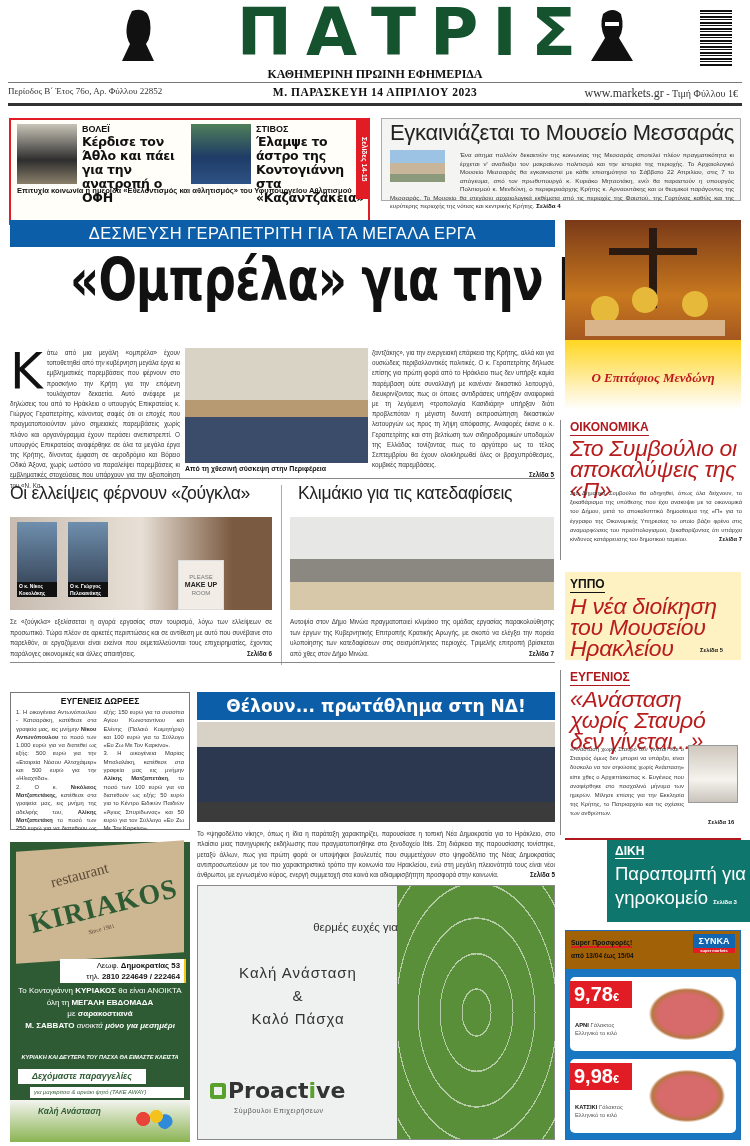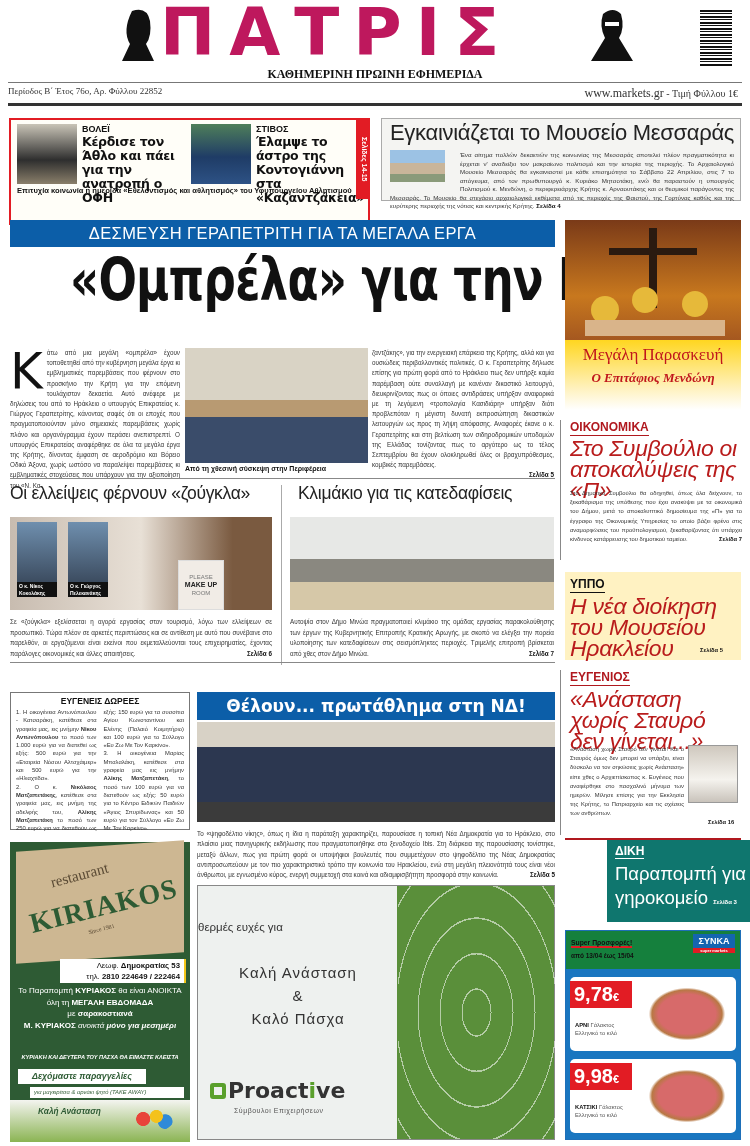--- a/index.html
+++ b/index.html
@@ -1,22 +1,22 @@
 <!DOCTYPE html>
 <html><head>
 <meta charset="utf-8">
 <style>
   * { box-sizing: border-box; margin: 0; padding: 0; }
   html, body { width: 750px; height: 1146px; background: #fff; overflow: hidden; }
   body { font-family: "Liberation Sans", sans-serif; color: #222; position: relative; }
 
   
   .portrait { position: absolute; top: 6px; width: 55px; height: 60px; }
-  .logo { position: absolute; left: 160px; top: 2px; width: 430px; height: 62px; text-align: left;
-          font-family: "DejaVu Sans", sans-serif; font-weight: 900; font-size: 66px; letter-spacing: 14px; line-height: 62px; color: #be185d; }
+  .logo { position: absolute; left: 160px; top: 2px; width: 430px; height: 62px; text-align: right;
+          font-family: "DejaVu Sans", sans-serif; font-weight: 900; font-size: 66px; letter-spacing: 14px; line-height: 62px; color: #14532d; }
   .tagline { position: absolute; left: 0; width: 750px; top: 67px; text-align: center;
              font-family: "Liberation Serif", serif; font-weight: bold; font-size: 12px; color: #111; }
   .barcode { position: absolute; left: 700px; top: 10px; width: 32px; height: 56px;
              background: repeating-linear-gradient(to bottom, #111 0 2px, #fff 2px 3px, #111 3px 4px, #fff 4px 6px); }
   .rule1 { position: absolute; left: 8px; right: 8px; top: 82px; height: 1px; background: #777; }
   .infoline { position: absolute; left: 8px; right: 8px; top: 86px; height: 16px; font-family: "Liberation Serif", serif; font-size: 9px; color: #333; }
   .infoline .c { position: absolute; left: 0; right: 0; text-align: center; font-weight: bold; font-size: 11.5px; color: #111; letter-spacing: 0.5px; }
   .infoline .r { position: absolute; right: 4px; font-size: 10px; }
   .infoline .r b { font-weight: normal; font-size: 12px; }
   .rule2 { position: absolute; left: 8px; right: 8px; top: 103px; height: 3px; background: #333; }
@@ -88,21 +88,21 @@
   .yppo { position: absolute; left: 565px; top: 572px; width: 176px; height: 88px; background: #fff2c2; }
   .eug-photo { position: absolute; left: 688px; top: 745px; width: 50px; height: 58px; background: linear-gradient(#cfc8be, #f5f3ee 60%, #c9c3bb); border: 1px solid #999; }
   .red-rule { position: absolute; left: 565px; top: 838px; width: 176px; height: 2px; background: #b0181e; }
   .diki { position: absolute; left: 565px; top: 840px; width: 204px; height: 82px; background: #0f766e; color: #fff; margin-left: 42px; }
   .diki .c { position: absolute; left: 8px; top: 4px; font-weight: bold; font-size: 12px; border-bottom: 1px solid #fff; }
   .diki .h { position: absolute; left: 8px; top: 22px; width: 168px; font-size: 18.5px; line-height: 24px; }
   .diki .p { font-size: 6px; font-weight: bold; }
 
   
   .synka { position: absolute; left: 565px; top: 930px; width: 176px; height: 210px; border: 1px solid #1e6fb8; background: #1976c0; }
-  .synka .top { position: absolute; left: 0; top: 0; width: 174px; height: 38px; background: #15803d; }
+  .synka .top { position: absolute; left: 0; top: 0; width: 174px; height: 38px; background: #a16207; }
   .synka .s1 { position: absolute; left: 5px; top: 8px; font-weight: bold; font-size: 6.8px; color: #111; border-bottom: 2px solid #e21c24; }
   .synka .s2 { position: absolute; left: 5px; top: 21px; font-weight: bold; font-size: 6.5px; color: #111; }
   .synka .logo2 { position: absolute; right: 5px; top: 3px; width: 42px; height: 19px; background: #1465b0; color: #fff; font-weight: bold; font-size: 9px; text-align: center; line-height: 14px; }
   .synka .logo2 i { display: block; background: #e21c24; font-size: 4px; line-height: 5px; font-style: normal; }
   .card { position: absolute; left: 4px; width: 166px; height: 74px; background: #fff; border-radius: 5px; }
   .price { position: absolute; left: 0; top: 4px; width: 62px; height: 27px; background: #e21c24; color: #fff; font-weight: bold; font-size: 20px; line-height: 27px; padding-left: 4px; }
   .price small { font-size: 11px; }
   .meat { position: absolute; left: 72px; top: 6px; width: 90px; height: 62px; background: radial-gradient(ellipse at center, #d76a6a 0 45%, #b87844 55%, transparent 60%); }
   .mdesc { position: absolute; left: 5px; top: 44px; font-size: 5.8px; line-height: 8px; color: #555; }
   .mdesc b { color: #111; }
@@ -119,21 +119,21 @@
   .kiri .order { position: absolute; left: 8px; top: 227px; width: 128px; height: 15px; background: #fff; color: #2e5b34; font-weight: bold; font-style: italic; font-size: 8.8px; text-align: center; line-height: 15px; }
   .kiri .order2 { position: absolute; left: 20px; top: 245px; width: 154px; height: 11px; background: #fff; color: #2e5b34; font-style: italic; font-size: 5.8px; line-height: 11px; padding-left: 4px; }
   .kiri .easter { position: absolute; left: 0; top: 258px; width: 180px; height: 42px; background: linear-gradient(#f4f4f0, #8bb453); }
   .kiri .easter span { position: absolute; left: 28px; top: 6px; color: #2e5b34; font-weight: bold; font-style: italic; font-size: 8.3px; }
   .kiri .eggs { position: absolute; left: 120px; top: 6px; width: 44px; height: 26px; border-radius: 50%; background: radial-gradient(circle at 30% 50%, #e8443a 0 20%, transparent 22%), radial-gradient(circle at 60% 40%, #f4c21c 0 20%, transparent 22%), radial-gradient(circle at 80% 60%, #2f8ad8 0 18%, transparent 20%); }
 
   
   .pro { position: absolute; left: 197px; top: 885px; width: 358px; height: 255px; border: 1px solid #888; background: linear-gradient(90deg, #eef1ef 0 56%, #5a8f3a 56%); }
   .pro .pat { position: absolute; left: 200px; top: 0; width: 157px; height: 253px;
               background: repeating-radial-gradient(ellipse at 50% 50%, transparent 0 14px, rgba(255,255,255,0.55) 14px 15px, transparent 15px 22px); }
-  .pro .l1 { position: absolute; left: 0; width: 200px; top: 35px; text-align: left; font-size: 11.5px; color: #333; }
+  .pro .l1 { position: absolute; left: 0; width: 200px; top: 35px; text-align: right; font-size: 11.5px; color: #333; }
   .pro .l2 { position: absolute; left: 0; width: 200px; top: 75px; text-align: center; font-size: 15px; line-height: 23px; color: #333; letter-spacing: 1px; }
   .pro .logo3 { position: absolute; left: 12px; top: 192px; font-family: "DejaVu Sans", sans-serif; font-size: 22px; color: #555; }
   .pro .logo3 b { color: #333; }
   .pro .logo3 i { font-style: normal; display: inline-block; width: 16px; height: 16px; border: 4px solid #5aa02c; border-radius: 3px; margin-right: 2px; vertical-align: -1px; }
   .pro .logo3 span.g { color: #5aa02c; font-weight: bold; }
   .pro .logo3 .t { color: #333; font-weight: bold; }
   .pro .sub3 { position: absolute; left: 36px; top: 221px; font-size: 7px; color: #555; letter-spacing: 0.5px; }
 </style>
 </head>
 <body>
@@ -144,20 +144,21 @@
 <div class="logo">ΠΑΤΡΙΣ</div>
 <svg class="portrait" style="left:585px" viewBox="0 0 55 60">
   <path d="M18 8 Q28 0 36 8 Q40 22 34 32 L48 55 L6 55 L20 32 Q14 20 18 8Z" fill="#111"></path>
   <rect x="20" y="16" width="14" height="4" fill="#fff"></rect>
 </svg>
 <div class="barcode"></div>
 <div class="tagline">ΚΑΘΗΜΕΡΙΝΗ ΠΡΩΙΝΗ ΕΦΗΜΕΡΙΔΑ</div>
 <div class="rule1"></div>
 <div class="infoline">
   <span>Περίοδος Β΄ Έτος 76ο, Αρ. Φύλλου 22852</span>
+  <span class="c">Μ. ΠΑΡΑΣΚΕΥΗ 14 ΑΠΡΙΛΙΟΥ 2023</span>
   <span class="r"><b>www.markets.gr</b><span> - Τιμή Φύλλου 1€</span></span>
 </div>
 <div class="rule2"></div>
 
 <div class="sports">
   <div class="photo" style="left:6px; background:linear-gradient(#c9c4b7,#2e2e2e 60%,#8a7f6a);"></div>
   <div class="cat" style="left:71px; top:4px">ΒΟΛΕΪ</div>
   <div class="hl" style="left:71px; top:15px; width:100px">Κέρδισε τον Άθλο και πάει για την ανατροπή ο ΟΦΗ</div>
   <div class="photo" style="left:180px; background:linear-gradient(#4f7f5a,#1f3c66 55%,#2d5285);"></div>
   <div class="cat" style="left:245px; top:4px">ΣΤΙΒΟΣ</div>
@@ -214,21 +215,20 @@
   <svg width="176" height="120" viewBox="0 0 176 120">
     <rect x="84" y="8" width="8" height="80" fill="#2a1a10"></rect>
     <rect x="44" y="28" width="88" height="7" fill="#2a1a10"></rect>
     <circle cx="40" cy="90" r="14" fill="#e6b93a"></circle>
     <circle cx="80" cy="80" r="13" fill="#e6b93a"></circle>
     <circle cx="130" cy="84" r="13" fill="#e6b93a"></circle>
     <rect x="20" y="100" width="140" height="16" fill="#d9b48a"></rect>
   </svg>
 </div>
 <div class="icon-banner">
-  <div class="a">Μεγάλη Παρασκευή</div>
   <div class="b">Ο Επιτάφιος Μενδώνη</div>
 </div>
 
 <div class="vbar" style="left:560px; top:420px; height:140px"></div>
 <div class="rcat" style="left:570px; top:420px">ΟΙΚΟΝΟΜΙΚΑ</div>
 <div class="rhead" style="left:570px; top:438px; width:175px">Στο Συμβούλιο οι αποκαλύψεις της «Π»</div>
 <div class="rtxt" style="left:570px; top:489px; width:172px"><span>Στο Δημοτικό Συμβούλιο θα οδηγηθεί, όπως όλα δείχνουν, το ξεκαθάρισμα της υπόθεσης που έχει ανακύψει με τα οικονομικά του Δήμου, μετά το αποκαλυπτικό δημοσίευμα της «Π» για το έγγραφο της Οικονομικής Υπηρεσίας το οποίο βάζει φρένο στις αναμορφώσεις του προϋπολογισμού, ξεκαθαρίζοντας ότι υπάρχει κίνδυνος κατάρρευσης του δημοτικού ταμείου.</span><b class="page-ref">Σελίδα 7</b></div>
 
 <div class="yppo"></div>
 <div class="rcat" style="left:570px; top:577px; color:#111; border-color:#111">ΥΠΠΟ</div>
@@ -269,24 +269,24 @@
 <div class="kiri">
   <div class="card2"></div>
   <div class="brand1">restaurant</div>
   <div class="brand2">KIRIAKOS</div>
   <div class="since">Since 1981</div>
   <div class="addr">
     <span>Λεωφ. </span><b>Δημοκρατίας 53</b><br>
     <span>τηλ. </span><b>2810 224649 / 222464</b>
   </div>
   <div class="lines">
-    <span>Το Παραπομπή </span><b>ΚΥΡΙΑΚΟΣ</b><span> θα είναι ΑΝΟΙΚΤΑ</span><br>
+    <span>Το Κοντογιάννη </span><b>ΚΥΡΙΑΚΟΣ</b><span> θα είναι ΑΝΟΙΚΤΑ</span><br>
     <span>όλη τη </span><b>ΜΕΓΑΛΗ ΕΒΔΟΜΑΔΑ</b><br>
     <span>με </span><b>σαρακοστιανά</b><br>
-    <b>Μ. ΚΥΡΙΑΚΟΣ</b><i> ανοικτά </i><b><i>μόνο για μεσημέρι</i></b>
+    <b>Μ. ΣΑΒΒΑΤΟ</b><i> ανοικτά </i><b><i>μόνο για μεσημέρι</i></b>
   </div>
   <div class="closed">ΚΥΡΙΑΚΗ ΚΑΙ ΔΕΥΤΕΡΑ ΤΟΥ ΠΑΣΧΑ ΘΑ ΕΙΜΑΣΤΕ ΚΛΕΙΣΤΑ</div>
   <div class="order">Δεχόμαστε παραγγελίες</div>
   <div class="order2">για μαγειρίτσα &amp; αρνάκι ψητό (TAKE AWAY)</div>
   <div class="easter">
     <span>Καλή Ανάσταση</span>
     <div class="eggs"></div>
   </div>
 </div>
 

